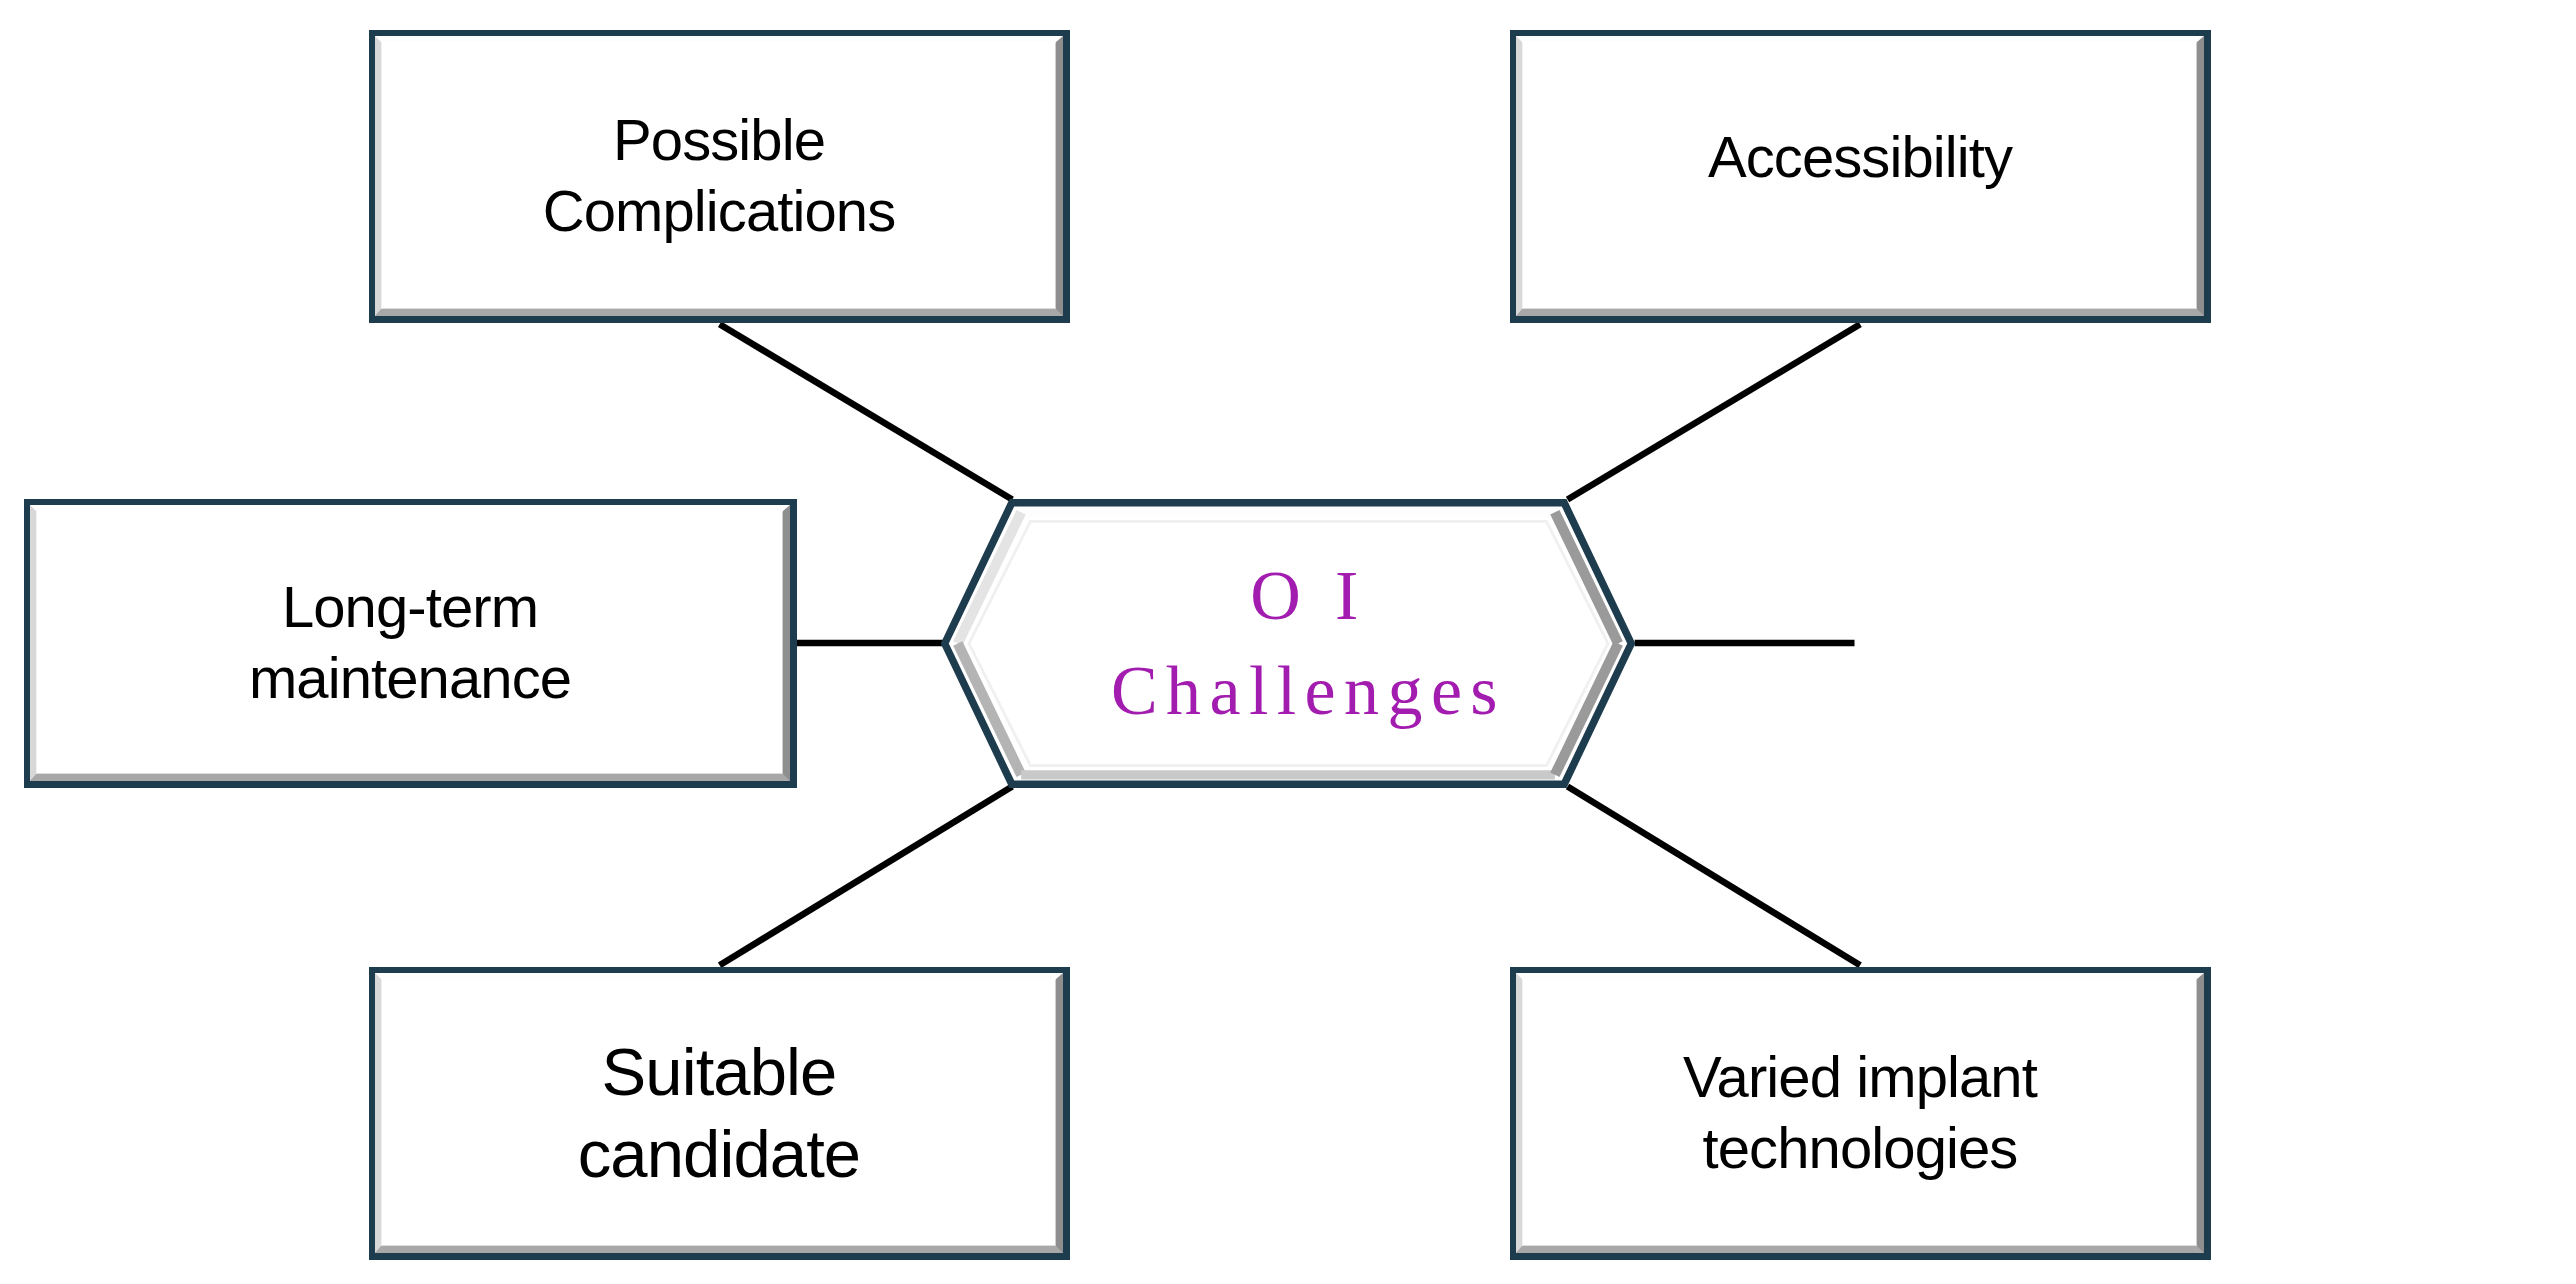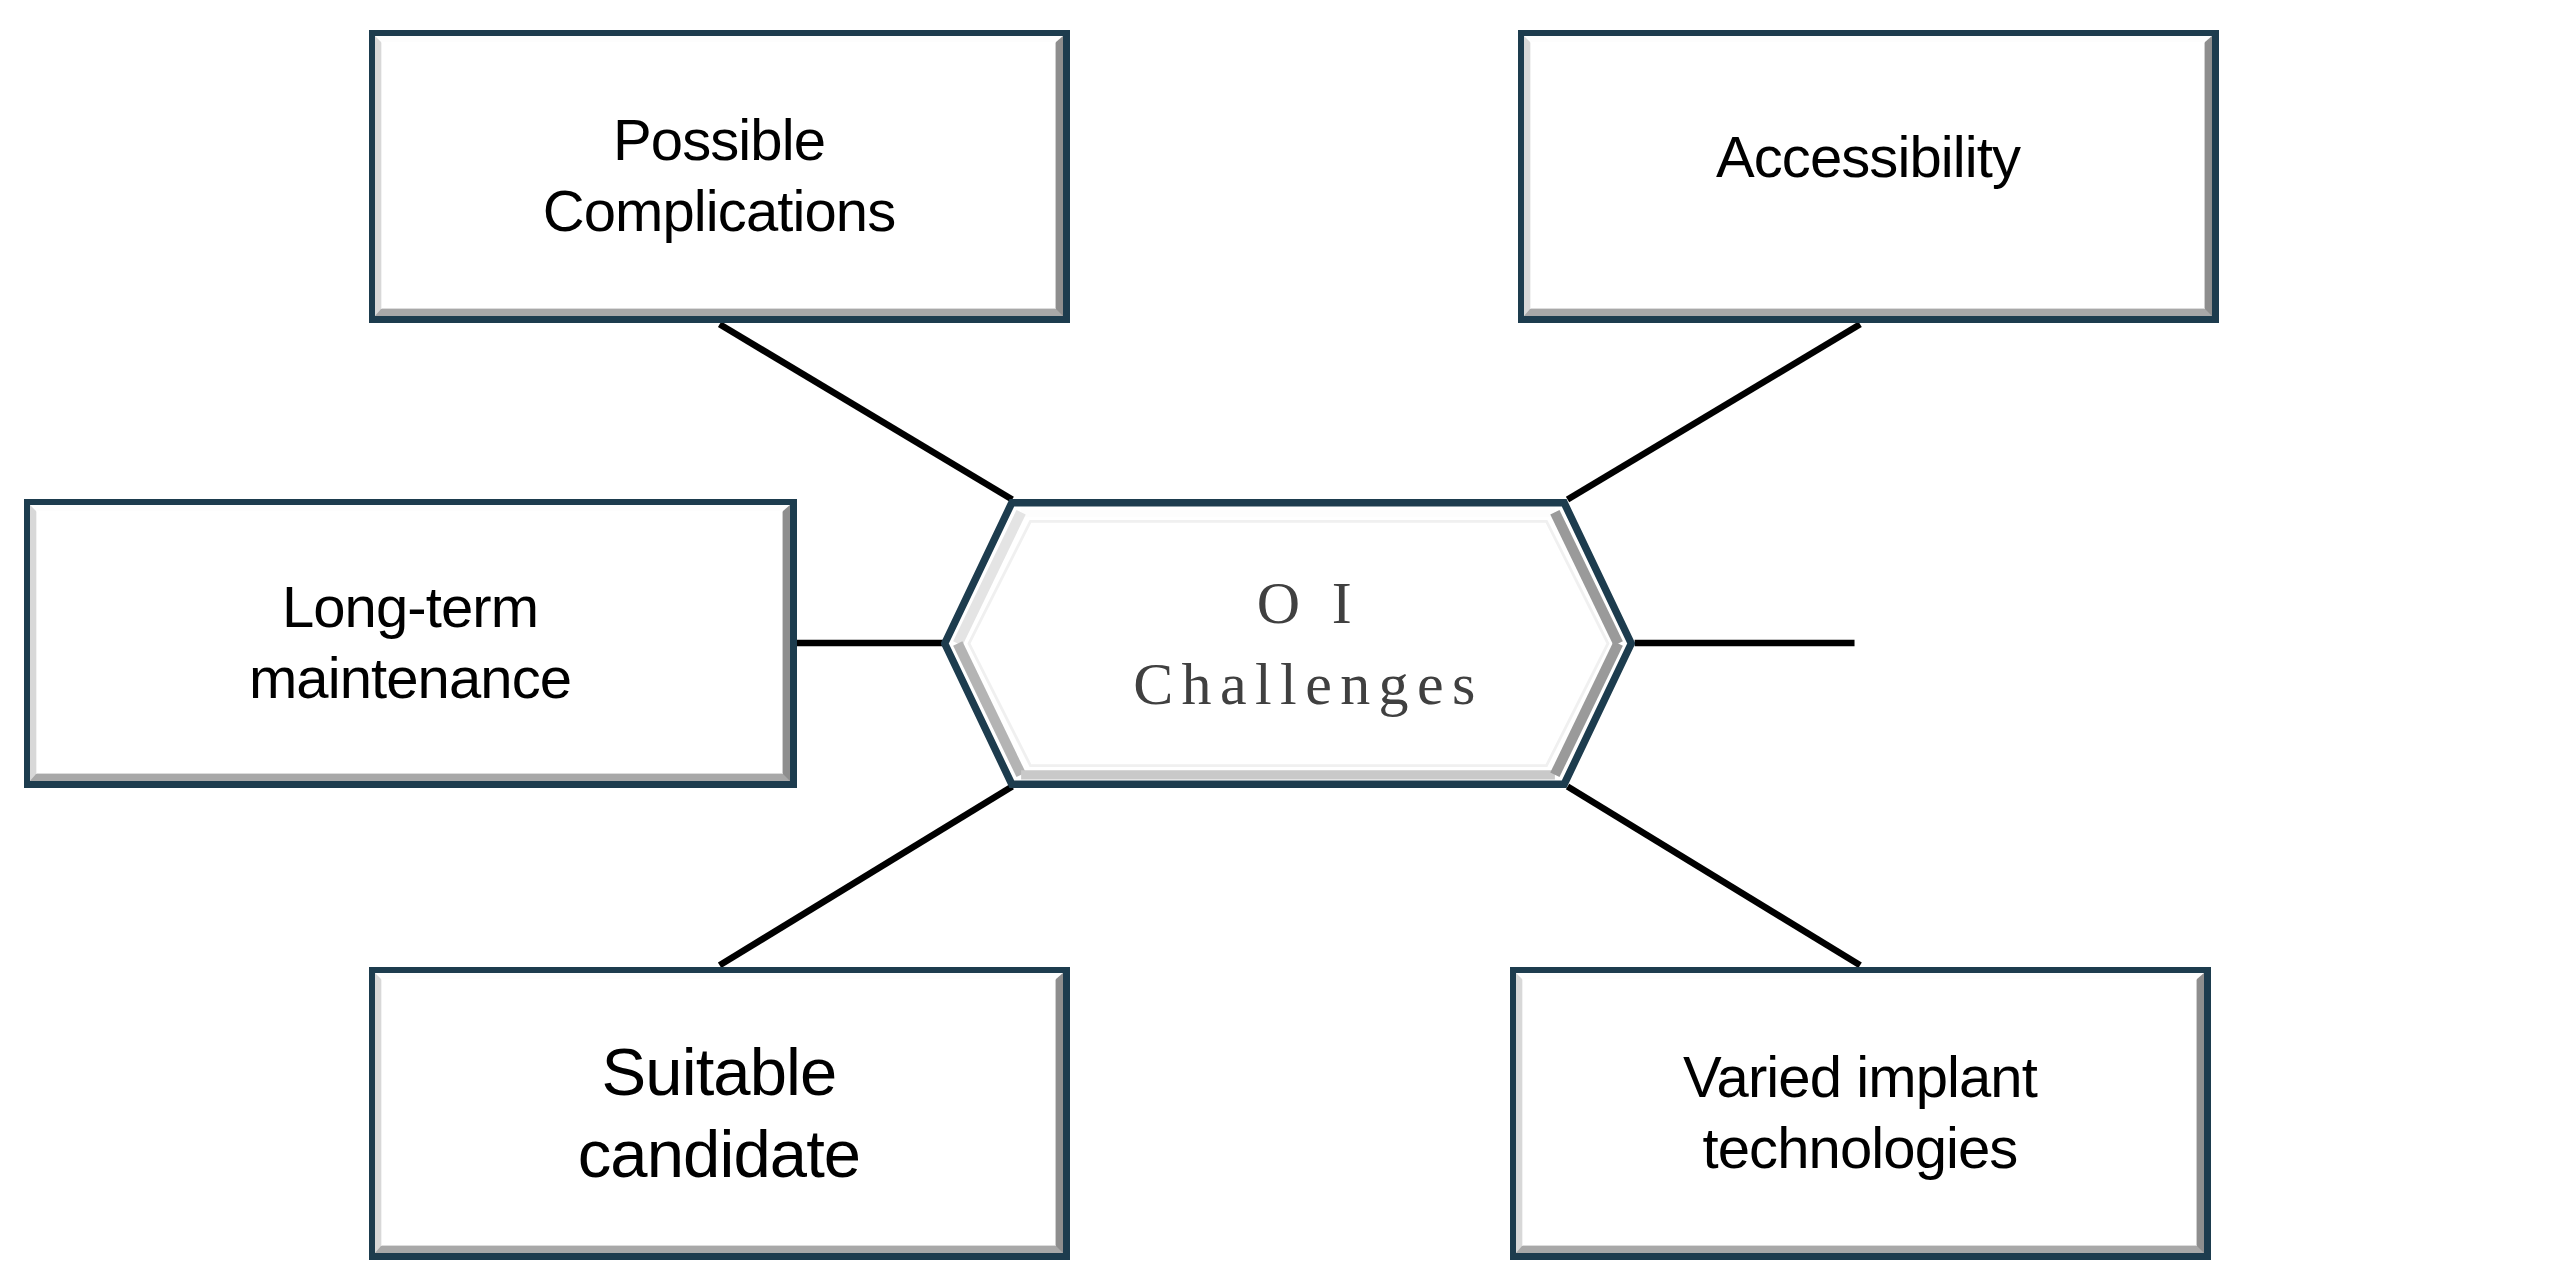--- a/index.html
+++ b/index.html
@@ -86,24 +86,24 @@
     z-index: 3;
   }
   .hex-label {
     position: absolute;
     inset: 0;
     display: flex;
     align-items: center;
     justify-content: center;
     text-align: center;
     font-family: "Liberation Serif", serif;
-    font-size: 60px;
+    font-size: 70px;
     line-height: 1.35;
     letter-spacing: 8.4px;
-    color: #404040;
+    color: #a21caf;
     white-space: pre-line;
     padding-left: 41px;
     box-sizing: border-box;
     pointer-events: none;
   }
 </style>
 </head>
 <body>
 
 <div id="stage">
@@ -116,21 +116,21 @@
     <line x1="1086" y1="844" x2="772" y2="1036" stroke="#000000" stroke-width="7"></line>
     <line x1="1682" y1="844" x2="1996" y2="1036" stroke="#000000" stroke-width="7"></line>
   </svg>
 
   <div class="node" style="left:369px; top:30px; width:701px; height:293px;">
     <div class="node-bevel"></div>
     <div class="node-label">Possible
 Complications</div>
   </div>
 
-  <div class="node" style="left:1510px; top:30px; width:701px; height:293px;margin-left:8px;">
+  <div class="node" style="left:1510px; top:30px; width:701px; height:293px;">
     <div class="node-bevel"></div>
     <div class="node-label up">Accessibility</div>
   </div>
 
   <div class="node" style="left:24px; top:499px; width:773px; height:289px;">
     <div class="node-bevel"></div>
     <div class="node-label">Long-term
 maintenance</div>
   </div>
 

